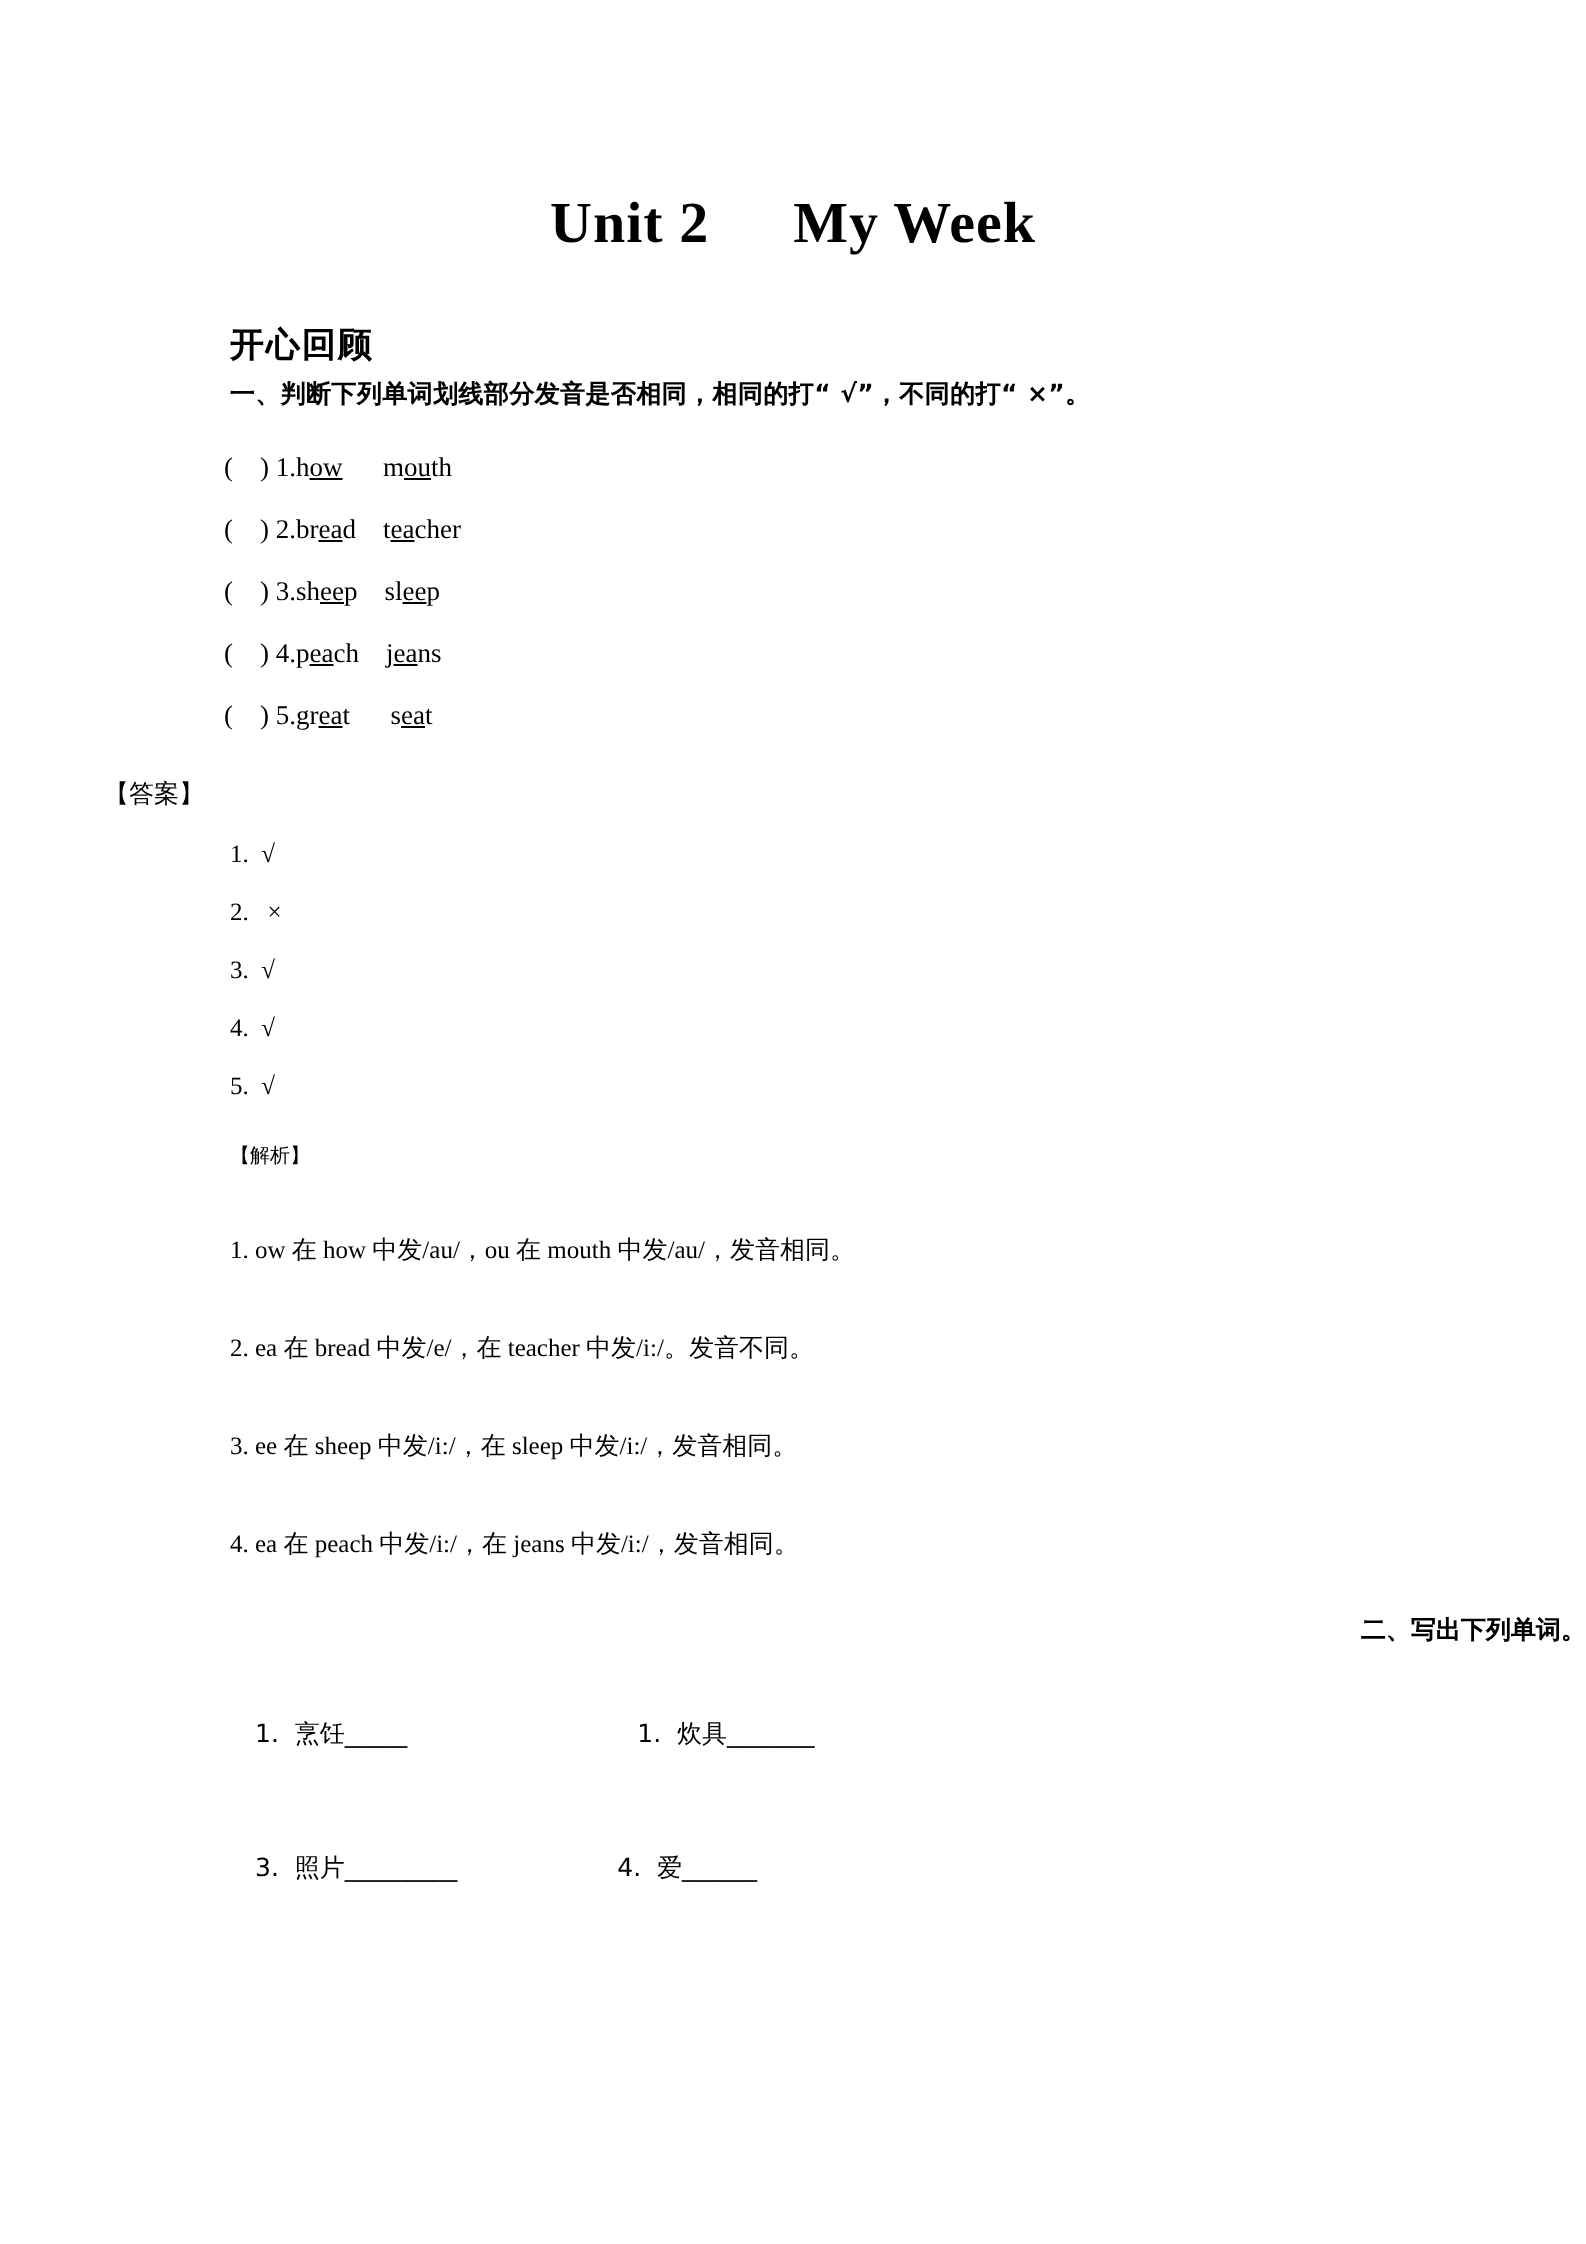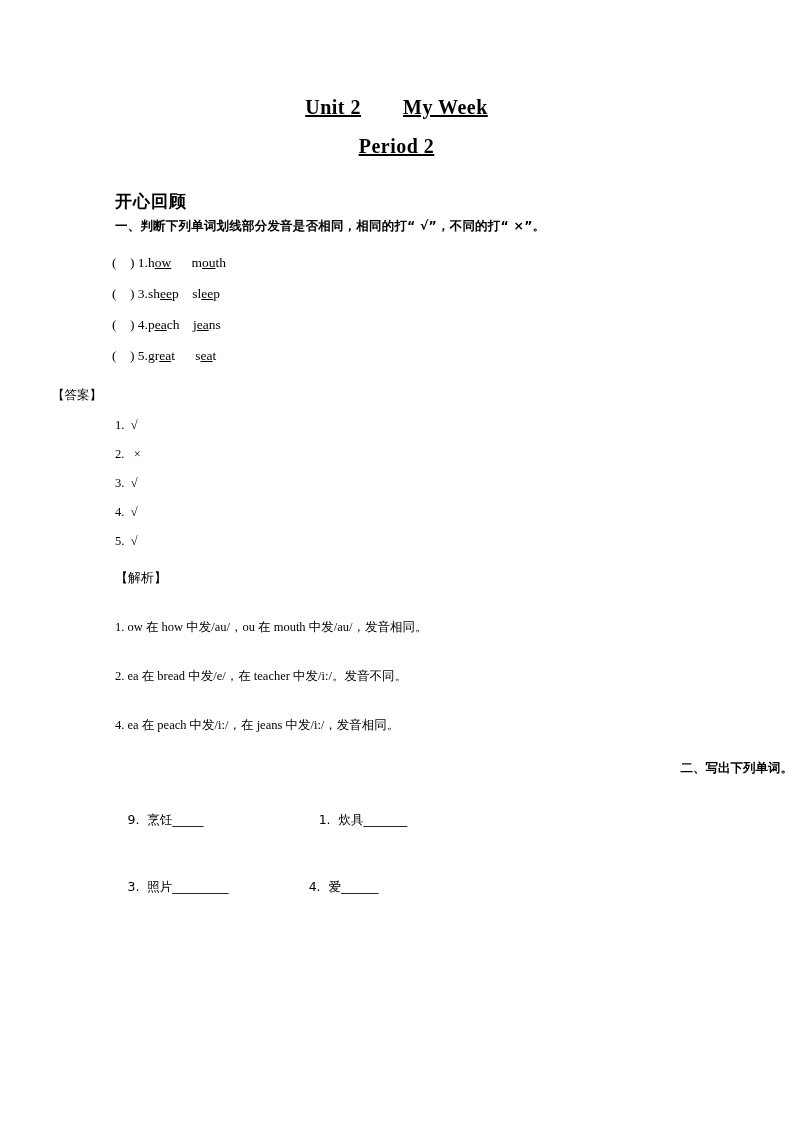--- a/index.html
+++ b/index.html
@@ -18,23 +18,22 @@
     position: relative;
     width: 793px;
     height: 1122px;
     box-sizing: border-box;
     padding: 0;
   }
   .title-line {
     text-align: center;
     font-family: "Liberation Serif", serif;
     font-weight: bold;
-    font-size: 20px;
+    font-size: 29px;
     letter-spacing: 0.5px;
-    text-decoration: underline;
   }
   .title-1 {
     margin-top: 96px;
   }
   .title-1 .gap {
     display: inline-block;
     width: 42px;
   }
   .title-2 {
     margin-top: 16px;
@@ -76,21 +75,21 @@
     margin-left: 115px;
     margin-top: 14px;
     font-size: 12.5px;
     font-family: "Liberation Serif", serif;
     white-space: pre;
   }
   .explain-head {
     margin-top: 20px;
     margin-left: 115px;
     font-family: "DejaVu Sans", sans-serif;
-    font-size: 13px;
+    font-size: 10px;
   }
   .exp-row {
     margin-left: 115px;
     margin-top: 32px;
     font-size: 12.5px;
     font-family: "Liberation Serif", serif;
   }
   .q-head-2 {
     margin-top: 26px;
     margin-left: 115px;
@@ -115,50 +114,51 @@
 </style>
 </head>
 <body>
 
 <div class="page">
 
   <div class="title-line title-1">
     <span>Unit 2</span><span class="gap"></span><span>My Week</span>
   </div>
 
-  <div class="title-line title-2">Period 2</div>
 
   <div class="section-head zh">开心回顾</div>
 
   <div class="q-head zh">一、判断下列单词划线部分发音是否相同，相同的打“ √”，不同的打“ ×”。</div>
 
   <div class="choice-list">
     <div class="choice-row"><span>(    ) 1.</span><span>h</span><span class="u">ow</span><span></span><span>      </span><span>m</span><span class="u">ou</span><span>th</span></div>
+    <div class="choice-row"><span>(    ) 2.</span><span>br</span><span class="u">ea</span><span>d</span><span>    </span><span>t</span><span class="u">ea</span><span>cher</span></div>
     <div class="choice-row"><span>(    ) 3.</span><span>sh</span><span class="u">ee</span><span>p</span><span>    </span><span>sl</span><span class="u">ee</span><span>p</span></div>
     <div class="choice-row"><span>(    ) 4.</span><span>p</span><span class="u">ea</span><span>ch</span><span>    </span><span>j</span><span class="u">ea</span><span>ns</span></div>
     <div class="choice-row"><span>(    ) 5.</span><span>gr</span><span class="u">ea</span><span>t</span><span>      </span><span>s</span><span class="u">ea</span><span>t</span></div>
   </div>
 
   <div class="answer-head zh">【答案】</div>
 
   <div class="ans-row">1.  √</div>
   <div class="ans-row">2.   ×</div>
   <div class="ans-row">3.  √</div>
   <div class="ans-row">4.  √</div>
   <div class="ans-row">5.  √</div>
 
   <div class="explain-head zh">【解析】</div>
 
   <div class="exp-row">1. ow 在 how 中发/au/，ou 在 mouth 中发/au/，发音相同。</div>
   <div class="exp-row">2. ea 在 bread 中发/e/，在 teacher 中发/i:/。发音不同。</div>
+  <div class="exp-row">3. ee 在 sheep 中发/i:/，在 sleep 中发/i:/，发音相同。</div>
   <div class="exp-row">4. ea 在 peach 中发/i:/，在 jeans 中发/i:/，发音相同。</div>
 
   <div class="q-head-2 zh">二、写出下列单词。</div>
 
   <div class="write-row">
-    <span class="zh">9.  烹饪_____</span><span class="col2" style="width:115px"></span><span class="zh">1.  炊具_______</span>
+    <span class="zh">1.  烹饪_____</span><span class="col2" style="width:115px"></span><span class="zh">1.  炊具_______</span>
   </div>
 
   <div class="write-row">
     <span class="zh">3.  照片_________</span><span class="col2" style="width:80px"></span><span class="zh">4.  爱______</span>
   </div>
 
 </div>
 
 </body></html>

